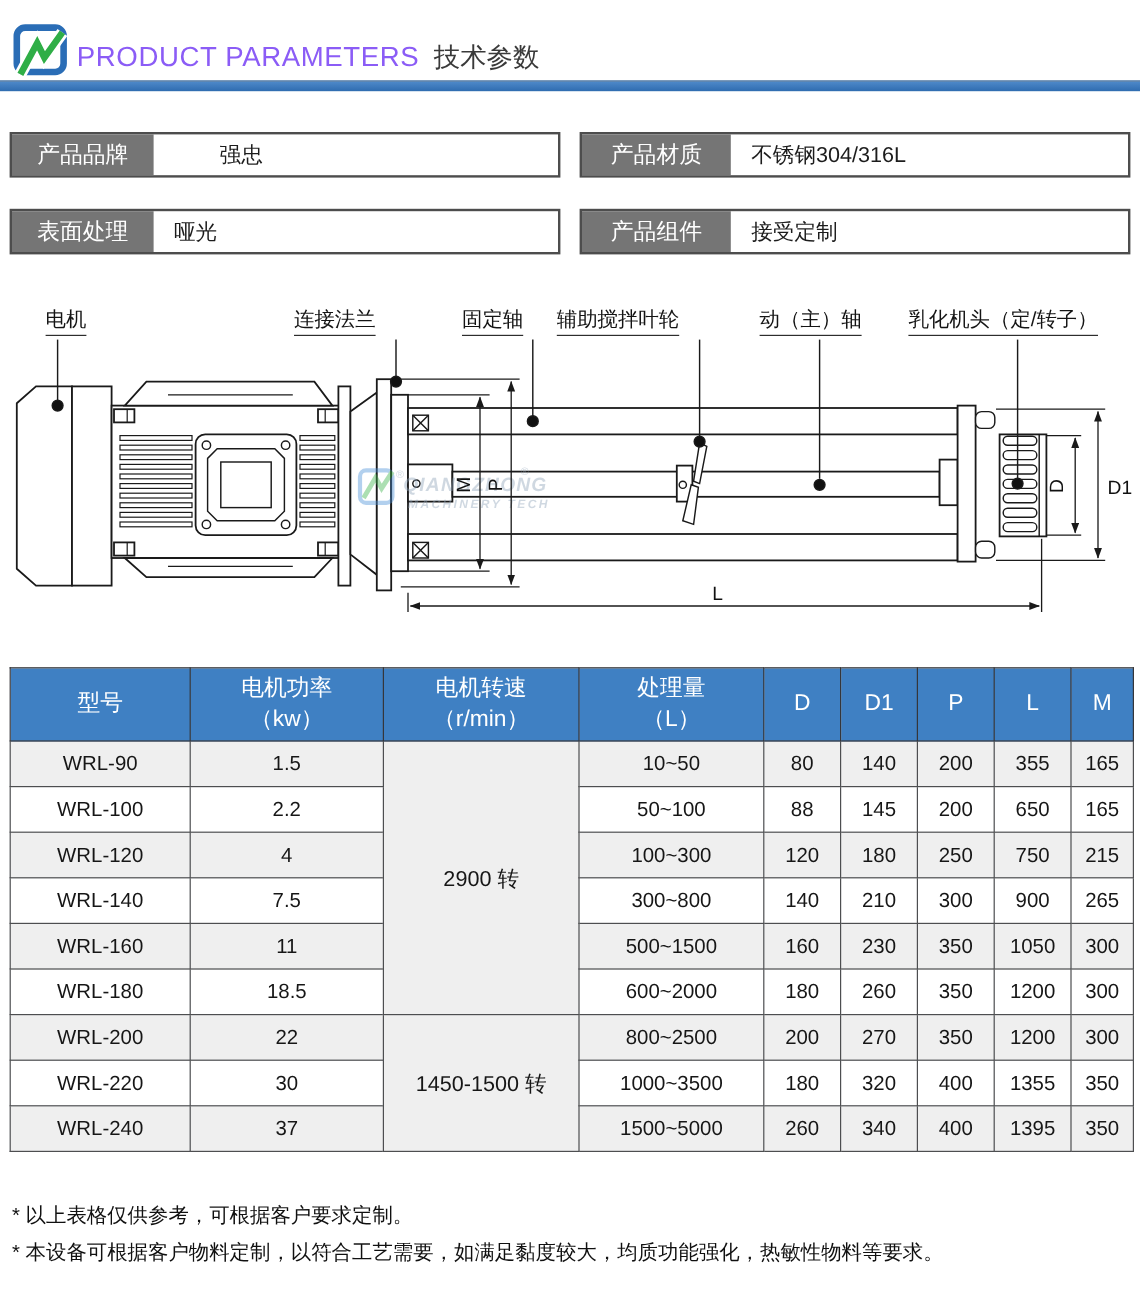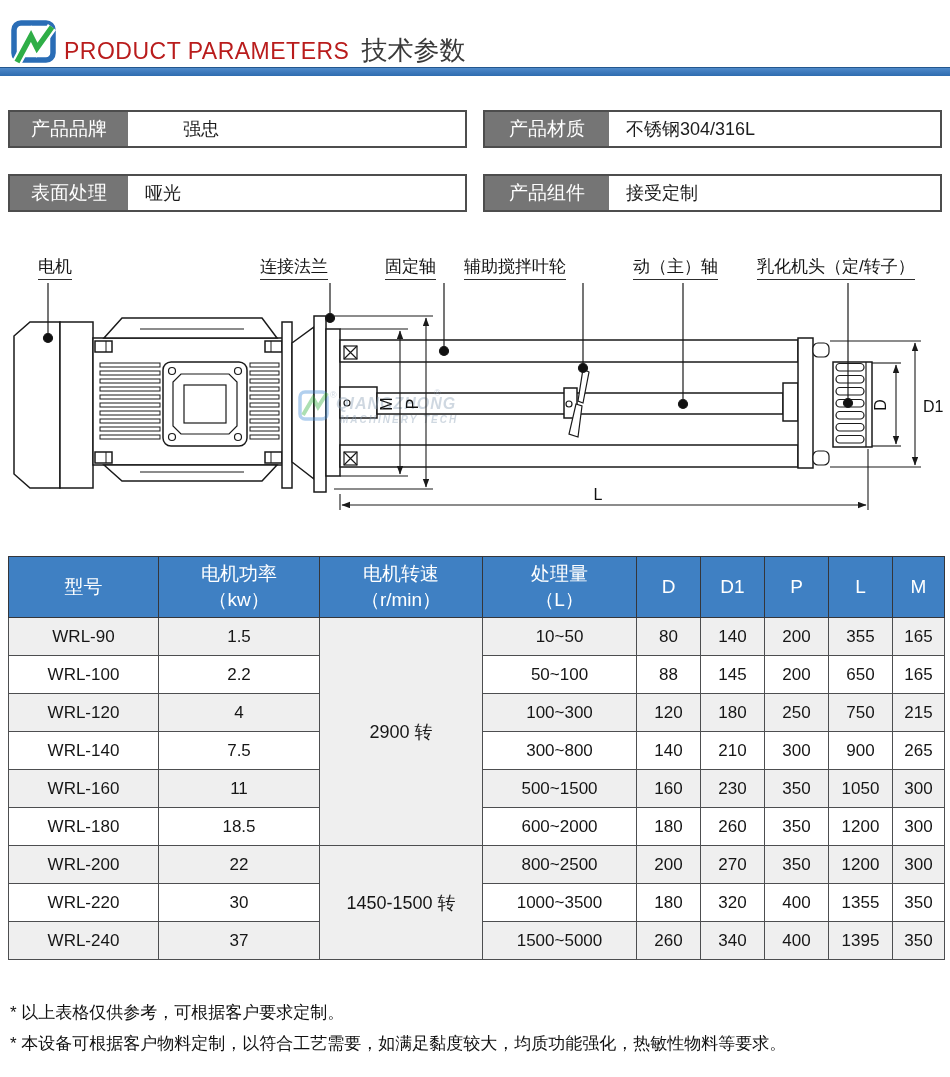--- a/index.html
+++ b/index.html
@@ -2,42 +2,42 @@
 <html><head>
 <meta charset="utf-8">
 <style>
   html,body{margin:0;padding:0;background:#fff;}
   #page{position:relative;width:950px;height:1077px;background:#fff;overflow:hidden;
         font-family:"Liberation Sans","DejaVu Sans",sans-serif;}
 
   
   #logo{position:absolute;left:10px;top:20px;width:48px;height:46px;}
   #title{position:absolute;left:64px;top:33px;white-space:nowrap;}
-  .t-en{font-size:23px;color:#b91c1c;letter-spacing:.5px;}
-  .t-zh{font-size:26px;color:#3a3a3a;margin-left:12px;}
+  .t-en{font-size:23px;color:#8b5cf6;letter-spacing:.5px;}
+  .t-zh{font-size:22px;color:#3a3a3a;margin-left:12px;}
   #bluebar{position:absolute;left:0;top:67px;width:950px;height:8px;
            background:linear-gradient(#4e89c9,#2f6cb0);border-top:1px solid #24578e;}
 
   
   .ibox{position:absolute;width:459px;height:38px;border:2px solid #4d4d4d;
         background:#fff;display:flex;box-sizing:border-box;}
   .ibox .lab{width:118px;background:#757575;color:#fff;font-size:19px;
         display:flex;align-items:center;justify-content:center;flex:0 0 auto;}
   .ibox .val{flex:1;display:flex;align-items:center;padding-left:17px;
         font-size:18px;color:#1c1c1c;}
   #ibox0{left:8px;top:110px;gap:38px;} #ibox1{left:483px;top:110px;}
   #ibox1 .lab,#ibox3 .lab{width:124px;}
   #ibox2{left:8px;top:174px;} #ibox3{left:483px;top:174px;}
 
   
   #diagram{position:absolute;left:0;top:250px;width:950px;height:300px;}
   #diagram svg{position:absolute;left:0;top:0;}
   .plabel{position:absolute;top:5px;font-size:17px;color:#141414;
           border-bottom:1px solid #2d2d2d;padding-bottom:1px;white-space:nowrap;}
-  .pl0{left:38px;} .pl1{left:260px;} .pl2{left:385px;}
+  .pl0{left:38px;} .pl1{left:245px;} .pl2{left:385px;}
   .pl3{left:464px;} .pl4{left:633px;} .pl5{left:757px;}
   .wm-brand{font-size:16px;font-weight:bold;font-style:italic;letter-spacing:1px;}
   .wm-sub{font-size:10px;font-weight:bold;font-style:italic;letter-spacing:2px;}
   .wm-reg{font-size:9px;}
   .dimtext{font-size:16px;fill:#111;}
 
   
   #spec{position:absolute;left:8px;top:556px;}
   table.spec-table{border-collapse:collapse;table-layout:fixed;width:936px;
         border:1px solid #3a3a3c;}

